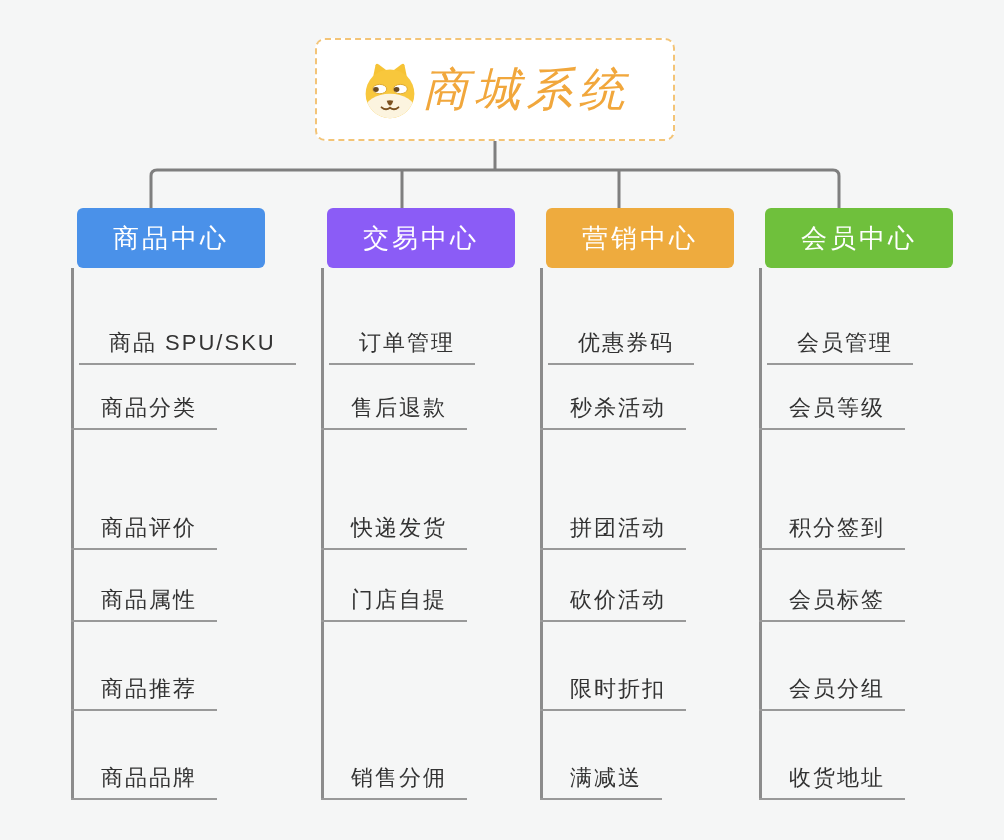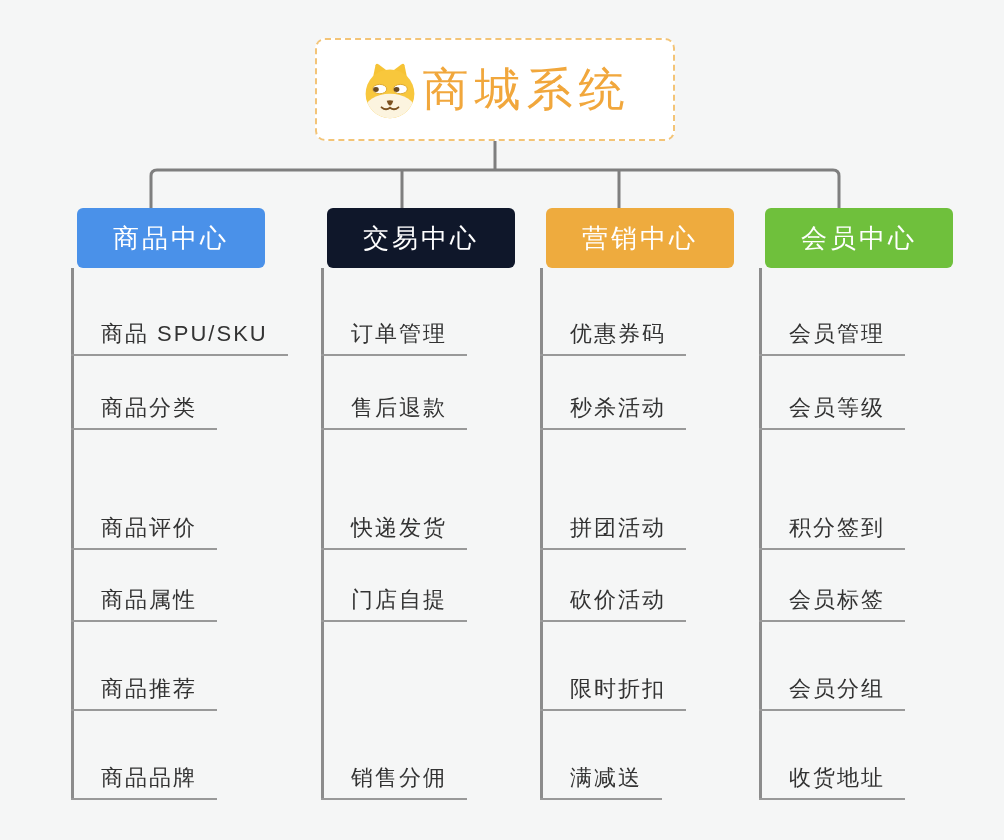--- a/index.html
+++ b/index.html
@@ -18,21 +18,21 @@
     position:absolute;left:0;top:0;width:1004px;height:840px;
     pointer-events:none;
   }
   
   .root-node{
     position:absolute;left:315px;top:38px;width:360px;height:103px;
     box-sizing:border-box;
     background:#ffffff;
     border:2px dashed #f3c477;
     border-radius:10px;
-    display:flex;align-items:center;justify-content:center;gap:3px;
+    display:flex;align-items:center;justify-content:center;gap:3px;font-style:italic;
   }
   .root-title{
     font-size:46px;
     letter-spacing:6px;
     color:#f1a73c;
     white-space:nowrap;
   }
   .dog{width:60px;height:60px;flex:0 0 auto;}
   
   .branch{
@@ -61,21 +61,21 @@
   .leaf{
     position:absolute;left:14px;
     padding:0 20px 6px 30px;
     border-bottom:2px solid #999999;
     font-size:22px;
     line-height:28px;
     letter-spacing:2px;
     color:#333333;
     white-space:nowrap;
   }
-  .r0{top:112px;}
+  .r0{top:121px;margin-left:8px;}
   .r1{top:186px;}
   .r2{top:306px;}
   .r3{top:378px;}
   .r4{top:467px;}
   .r5{top:556px;}
 </style>
 </head>
 <body>
 
 <div class="canvas">
@@ -113,21 +113,21 @@
     <div class="trunk"></div>
     <div class="leaf r0">商品 SPU/SKU</div>
     <div class="leaf r1">商品分类</div>
     <div class="leaf r2">商品评价</div>
     <div class="leaf r3">商品属性</div>
     <div class="leaf r4">商品推荐</div>
     <div class="leaf r5">商品品牌</div>
   </div>
 
   <div class="branch b1">
-    <div class="branch-header" style="background-color: #0f172a;">交易中心</div>
+    <div class="branch-header" style="background-color: #8b5cf6;">交易中心</div>
     <div class="trunk"></div>
     <div class="leaf r0">订单管理</div>
     <div class="leaf r1">售后退款</div>
     <div class="leaf r2">快递发货</div>
     <div class="leaf r3">门店自提</div>
     <div class="leaf r5">销售分佣</div>
   </div>
 
   <div class="branch b2">
     <div class="branch-header" style="background-color: rgb(238, 171, 62);">营销中心</div>

